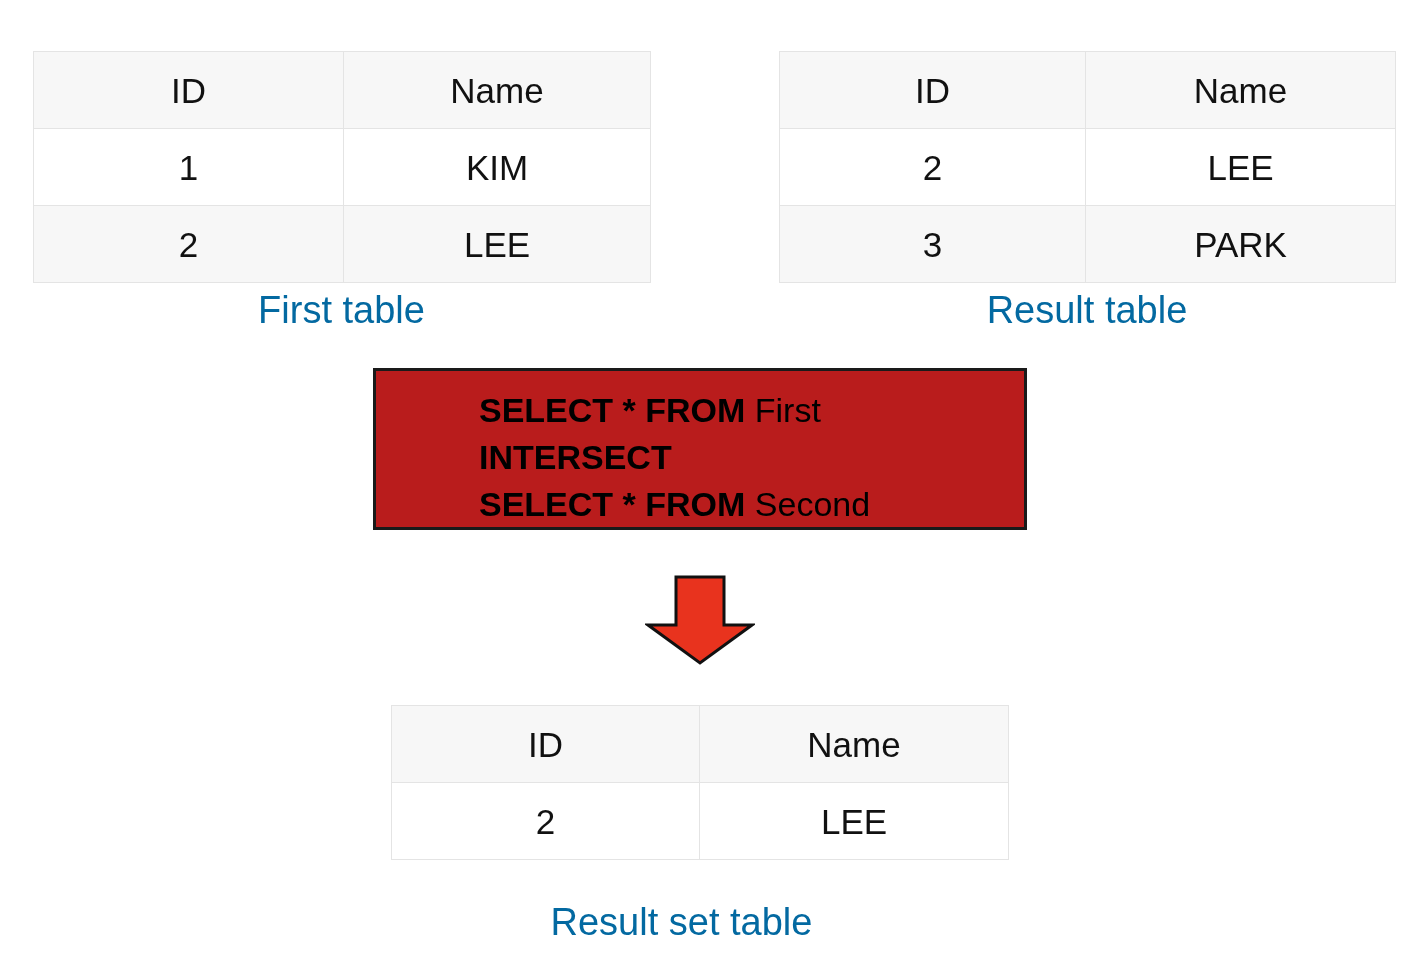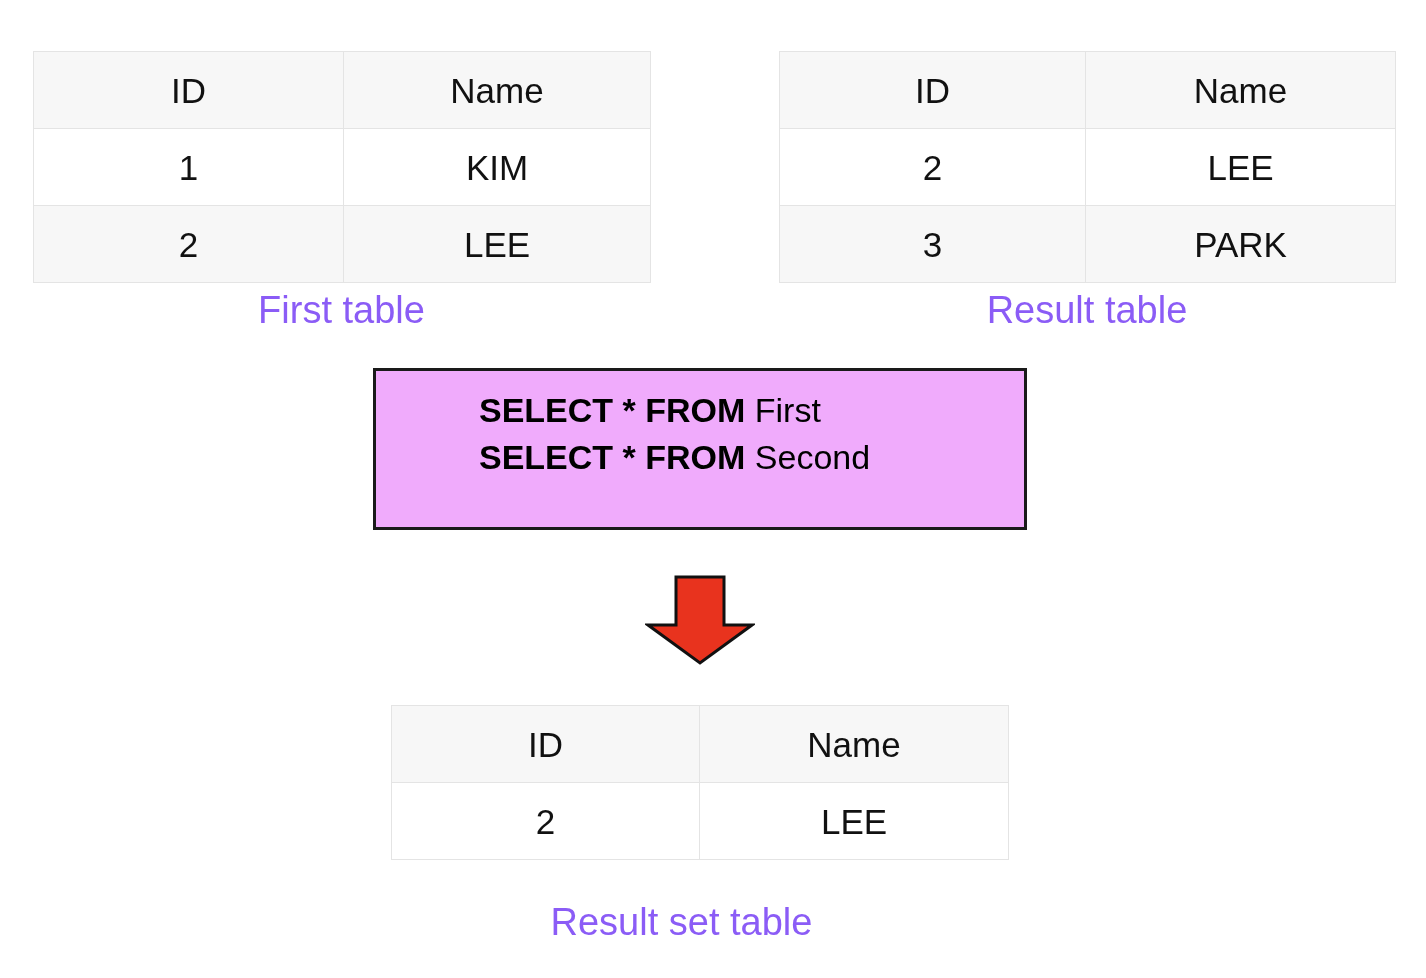--- a/index.html
+++ b/index.html
@@ -75,37 +75,37 @@
     width: 617px;
   }
   #table-result col.c-id   { width: 308px; }
   #table-result col.c-name { width: 309px; }
 
   
   .caption {
     position: absolute;
     font-size: 38px;
     line-height: 1;
-    color: #8b5cf6;
+    color: #0369a1;
     white-space: nowrap;
     text-align: center;
   }
   #caption-first  { left: 33px;  top: 291px; width: 617px; }
   #caption-second { left: 779px; top: 291px; width: 616px; }
   #caption-result { left: 373px; top: 903px; width: 617px; }
 
   
   #sql-box {
     position: absolute;
     left: 373px;
     top: 368px;
     width: 654px;
     height: 162px;
     border: 3px solid #1a1a1a;
-    background: #f0abfc;
+    background: #b91c1c;
     box-sizing: border-box;
   }
   .sql-lines {
     position: absolute;
     left: 103px;
     top: 16px;
     font-size: 34px;
     line-height: 47px;
     white-space: nowrap;
     color: #000000;
@@ -175,20 +175,23 @@
     </tbody>
   </table>
   <div class="caption" id="caption-second">Result table</div>
 
   <div id="sql-box">
     <div class="sql-lines">
       <span class="sql-line">
         <span class="kw">SELECT * FROM</span><span>&nbsp;</span><span class="ident">First</span>
       </span>
       <span class="sql-line">
+        <span class="kw">INTERSECT</span>
+      </span>
+      <span class="sql-line">
         <span class="kw">SELECT * FROM</span><span>&nbsp;</span><span class="ident">Second</span>
       </span>
     </div>
   </div>
 
   <svg id="arrow-down" viewBox="0 0 110 90">
     <polygon points="31,2 79,2 79,50 107,50 55,88 3,50 31,50" fill="#e8331e" stroke="#111111" stroke-width="3" stroke-linejoin="miter"></polygon>
   </svg>
 
   <table class="dtable" id="table-result">

